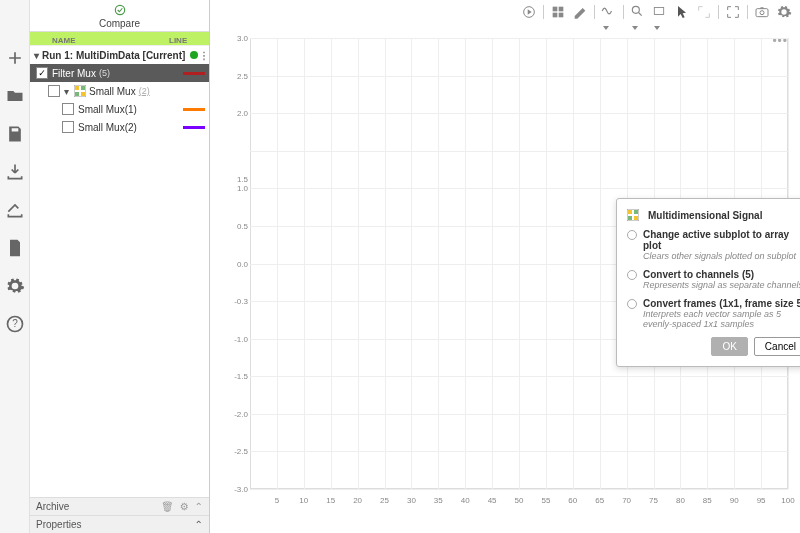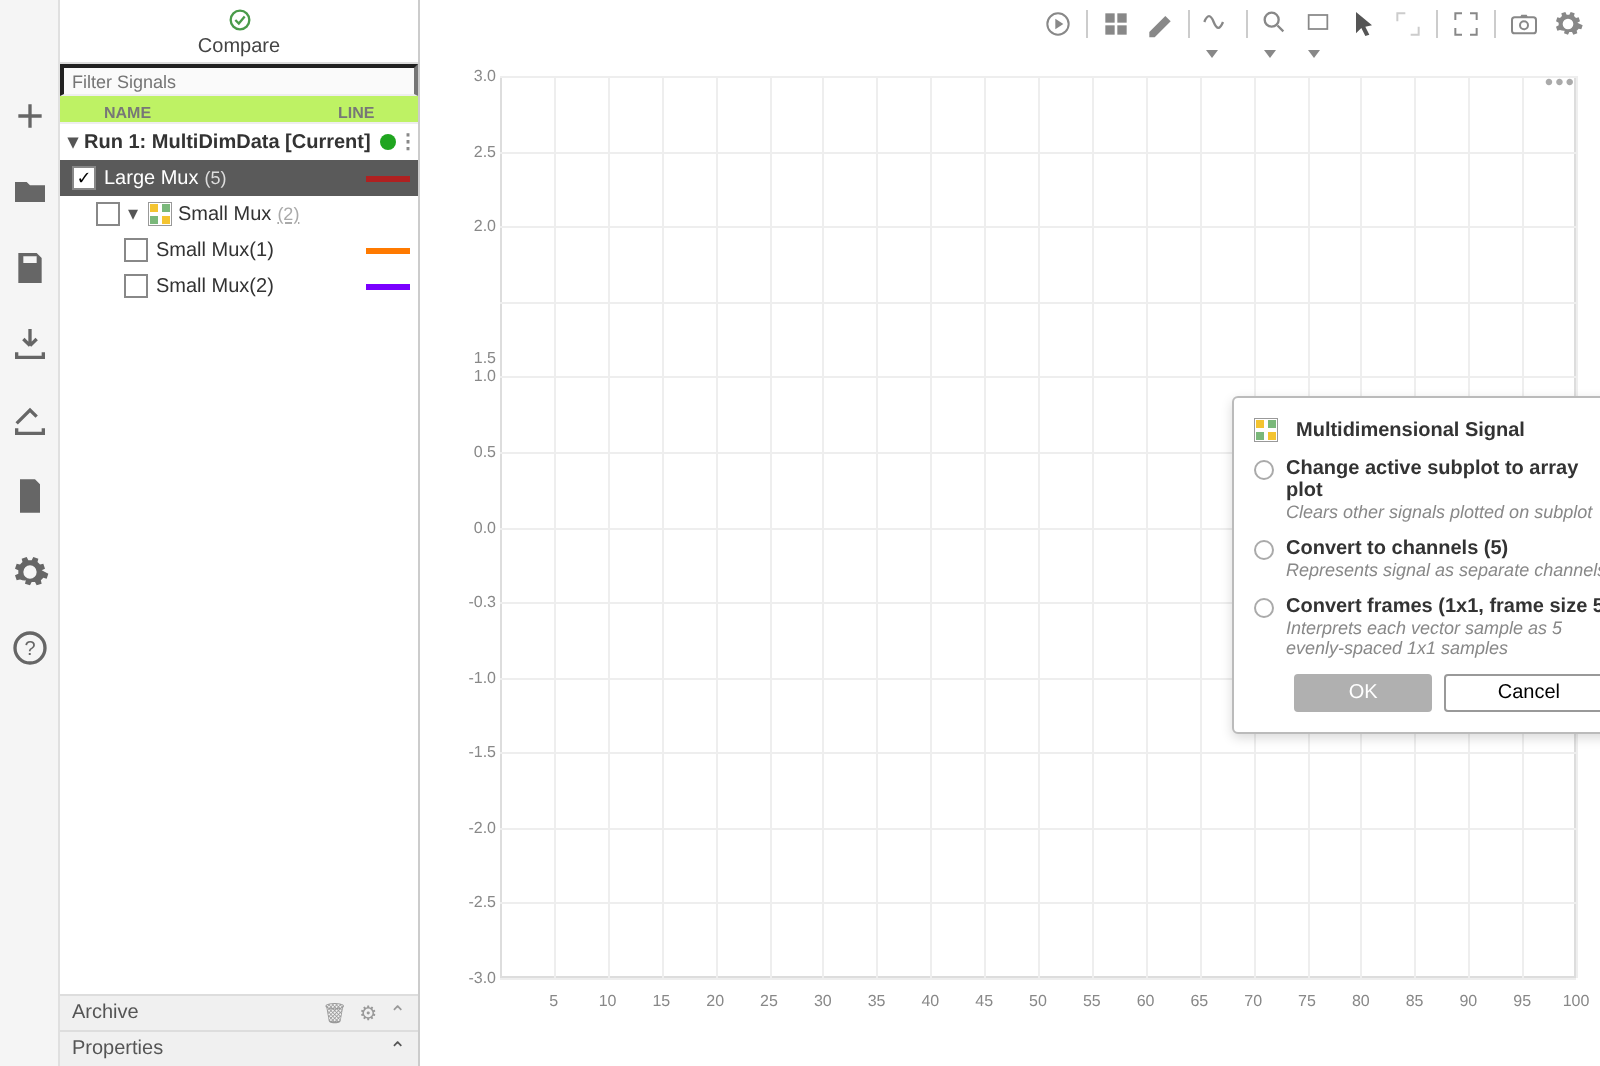--- a/index.html
+++ b/index.html
@@ -48,21 +48,21 @@
 .gl { position:absolute; background:#eee; }
 .yt { position:absolute; left:0; width:20px; text-align:right; font-size:8px; color:#888; transform:translateY(-50%); }
 .xt { position:absolute; bottom:0; font-size:8px; color:#888; transform:translateX(-50%); }
 .dialog { position:absolute; left:406px; top:198px; width:202px; background:#fff; border:1px solid #bbb; border-radius:3px; box-shadow:0 2px 6px rgba(0,0,0,.15); padding:10px; z-index:10; font-size:10px; color:#333; }
 .dialog .hdr { display:flex; align-items:center; gap:6px; font-weight:bold; margin-bottom:8px; }
 .opt { display:flex; gap:6px; margin-bottom:8px; }
 .opt .rb { width:10px; height:10px; border:1px solid #aaa; border-radius:50%; margin-top:1px; flex-shrink:0; }
 .opt .otxt .ot { font-weight:bold; font-size:10px; }
 .opt .otxt .od { font-style:italic; color:#888; font-size:9px; }
 .dlgbtns { display:flex; justify-content:flex-end; gap:6px; margin-top:4px; }
-.btn { font-size:10px; padding:3px 26px; border:1px solid #999; border-radius:2px; cursor:pointer; background:#fff; }
+.btn { font-size:10px; padding:3px 10px; border:1px solid #999; border-radius:2px; cursor:pointer; background:#fff; }
 .btn.ok { background:#b0b0b0; color:#fff; border-color:#b0b0b0; }
 svg { display:block; }
 </style>
 </head>
 <body>
 
 <div class="lefticons">
   <span class="ic">
       <svg viewBox="0 0 24 24">
         <path fill="#666" d="M11 5h2v6h6v2h-6v6h-2v-6H5v-2h6z"></path>
@@ -109,39 +109,38 @@
 <div class="sidepanel">
   <div class="tabs">
     <div class="tab">
       <svg class="ticon" viewBox="0 0 24 24">
           <circle cx="12" cy="12" r="8" fill="none" stroke="#4a9b4a" stroke-width="2"></circle>
           <path stroke="#4a9b4a" stroke-width="2" fill="none" d="M8 12l3 3 5-6"></path>
         </svg>
       <span>Compare</span>
     </div>
   </div>
-  <input class="filter" placeholder="Filter Signals" style="">
   <div class="colshdr">
     <span class="c1">NAME</span>
     <span class="c2">LINE</span>
   </div>
   <div class="tree">
     <div class="row runrow">
       <span class="caret">▾</span>
       <span class="name">Run 1: MultiDimData [Current]</span>
       <svg class="dot" viewBox="0 0 10 10">
           <circle cx="5" cy="5" r="4" fill="#1fa51f"></circle>
         </svg>
       <span class="menu">⋮</span>
     </div>
     <div id="siglist">
         <div class="row sigrow selected">
           <span class="chk">✓</span>
           <span class="nm">
-            <span>Large Mux</span> 
+            <span>Filter Mux</span> 
             <span class="cnt">(5)</span>
           </span>
           <span class="swatch" style="background:#b02020"></span>
         </div>
         <div class="row sigrow indent1">
           <span class="chk"></span>
           <span class="caret2">▾</span>
           <svg class="mdicon" viewBox="0 0 12 12">
             <rect width="12" height="12" fill="#fff" stroke="#999"></rect>
             <rect x="1" y="1" width="4" height="4" fill="#f4c430"></rect>

